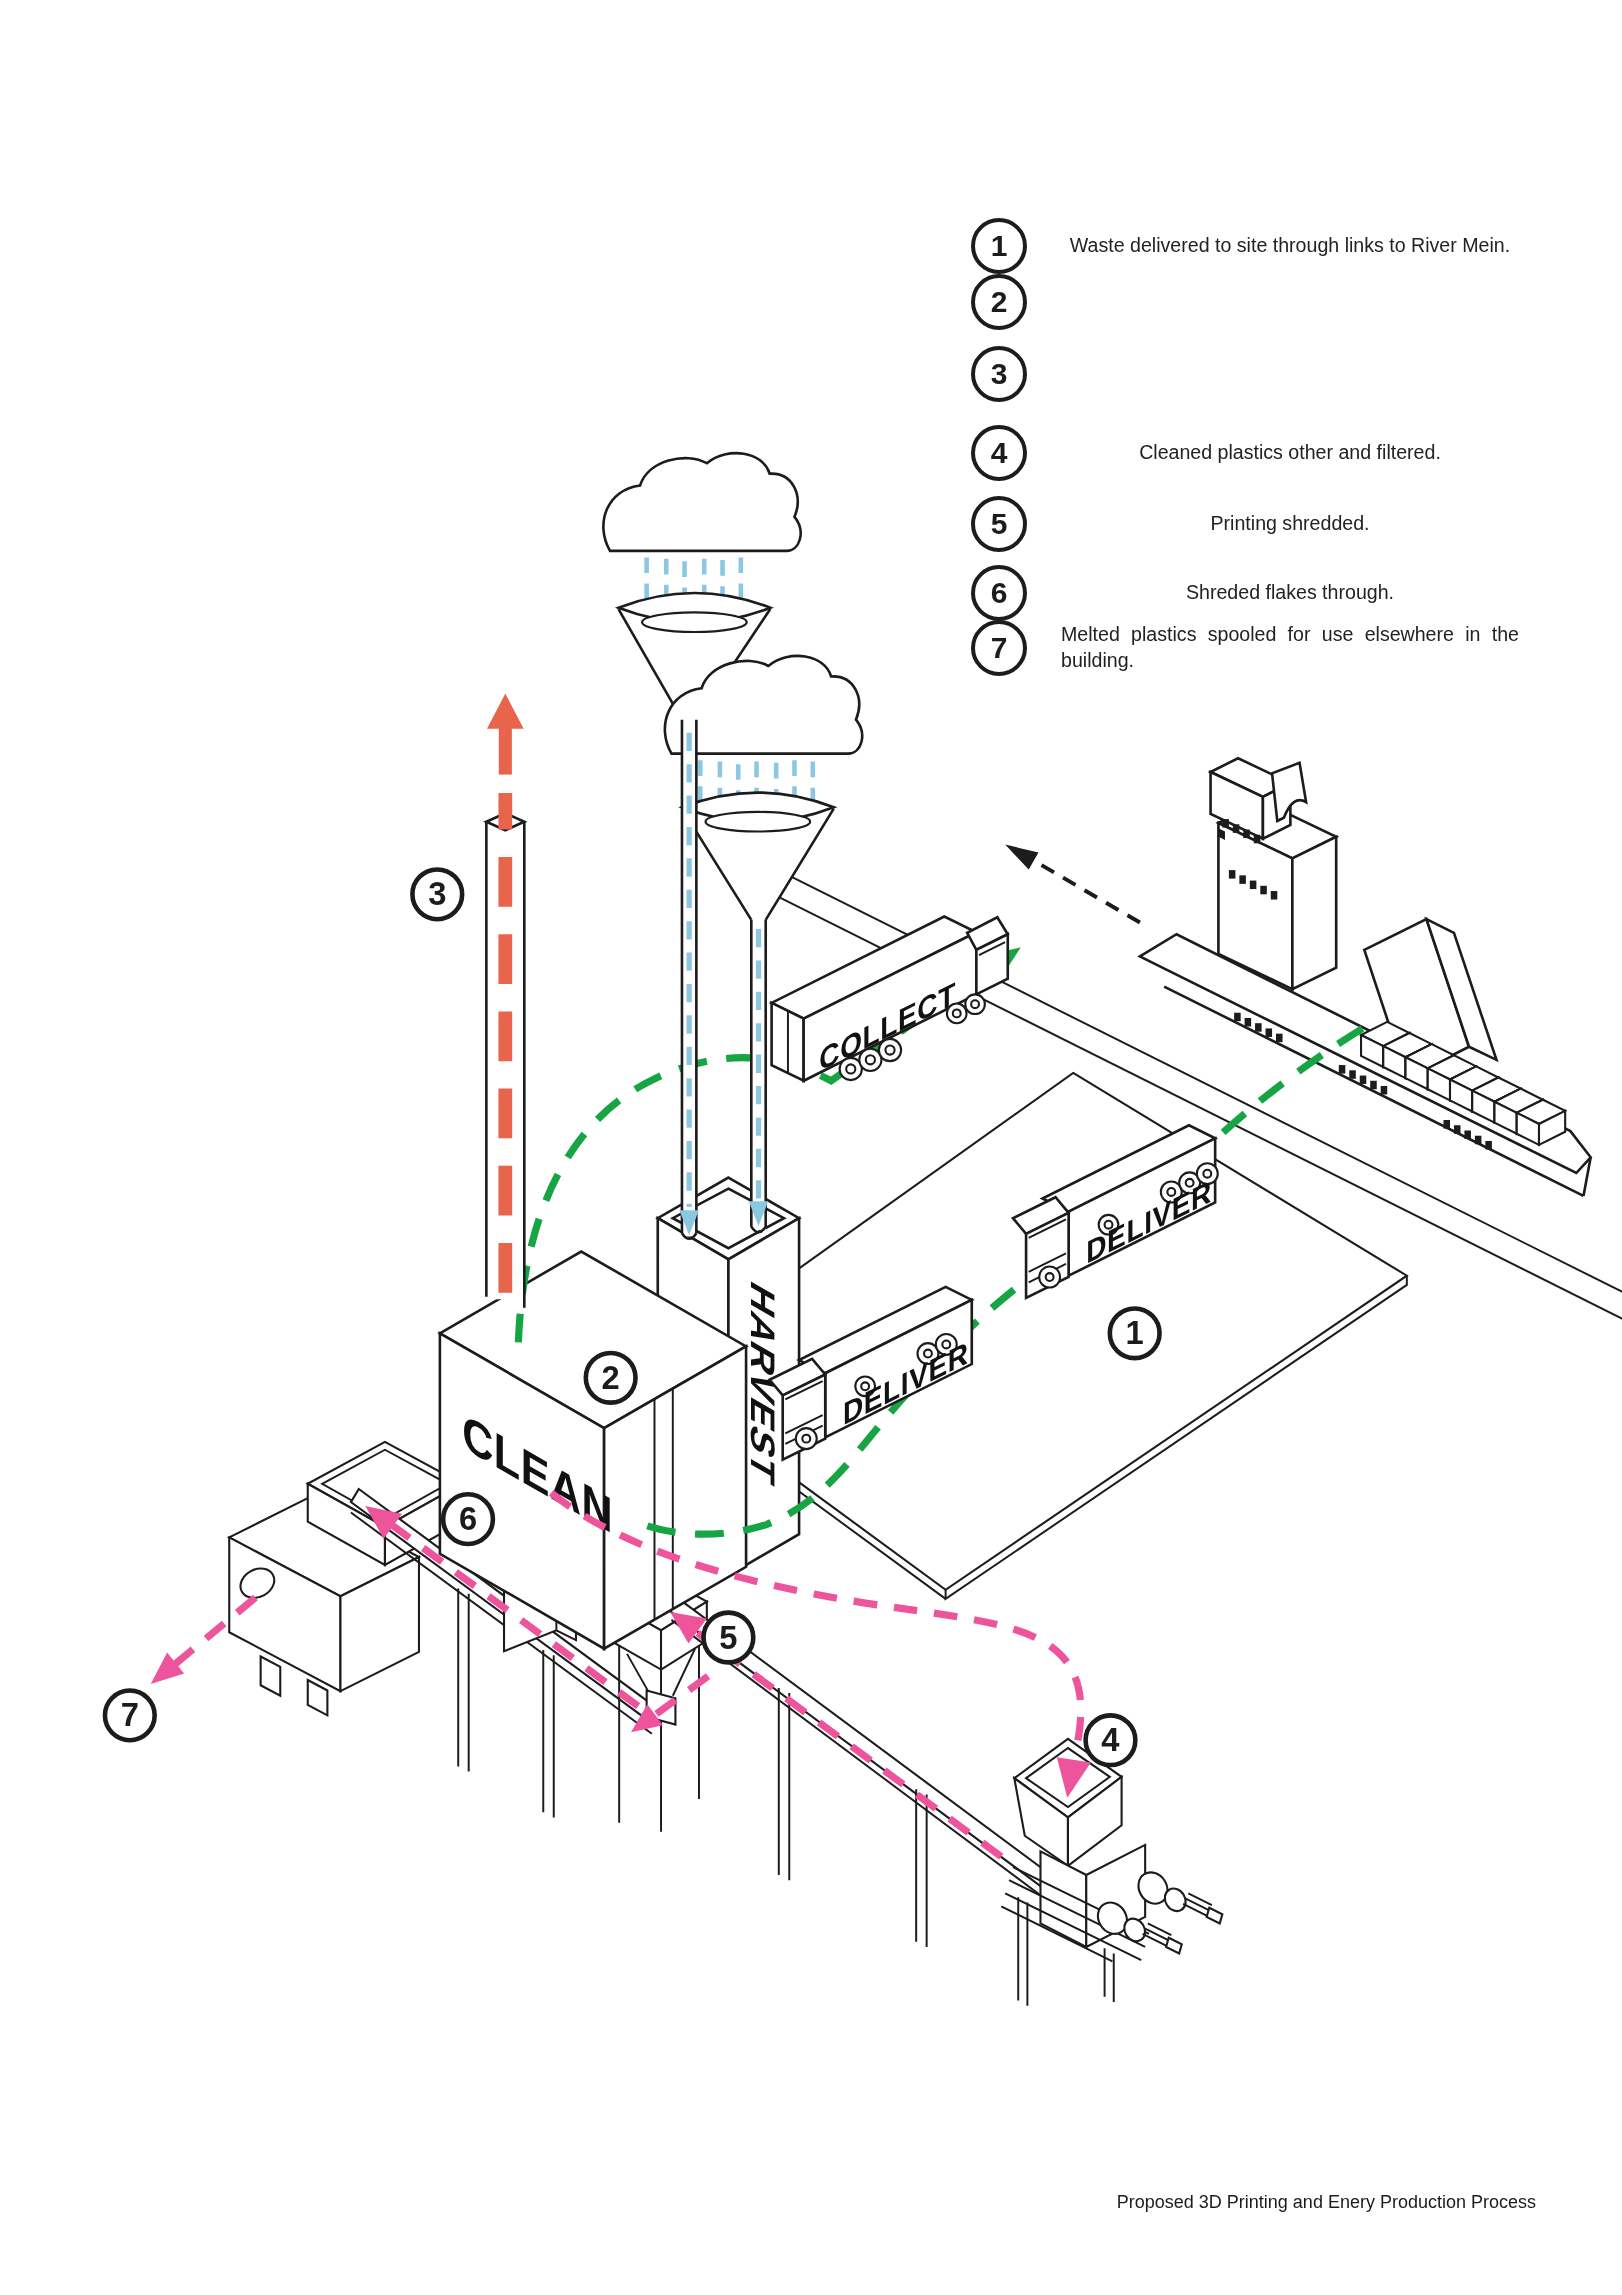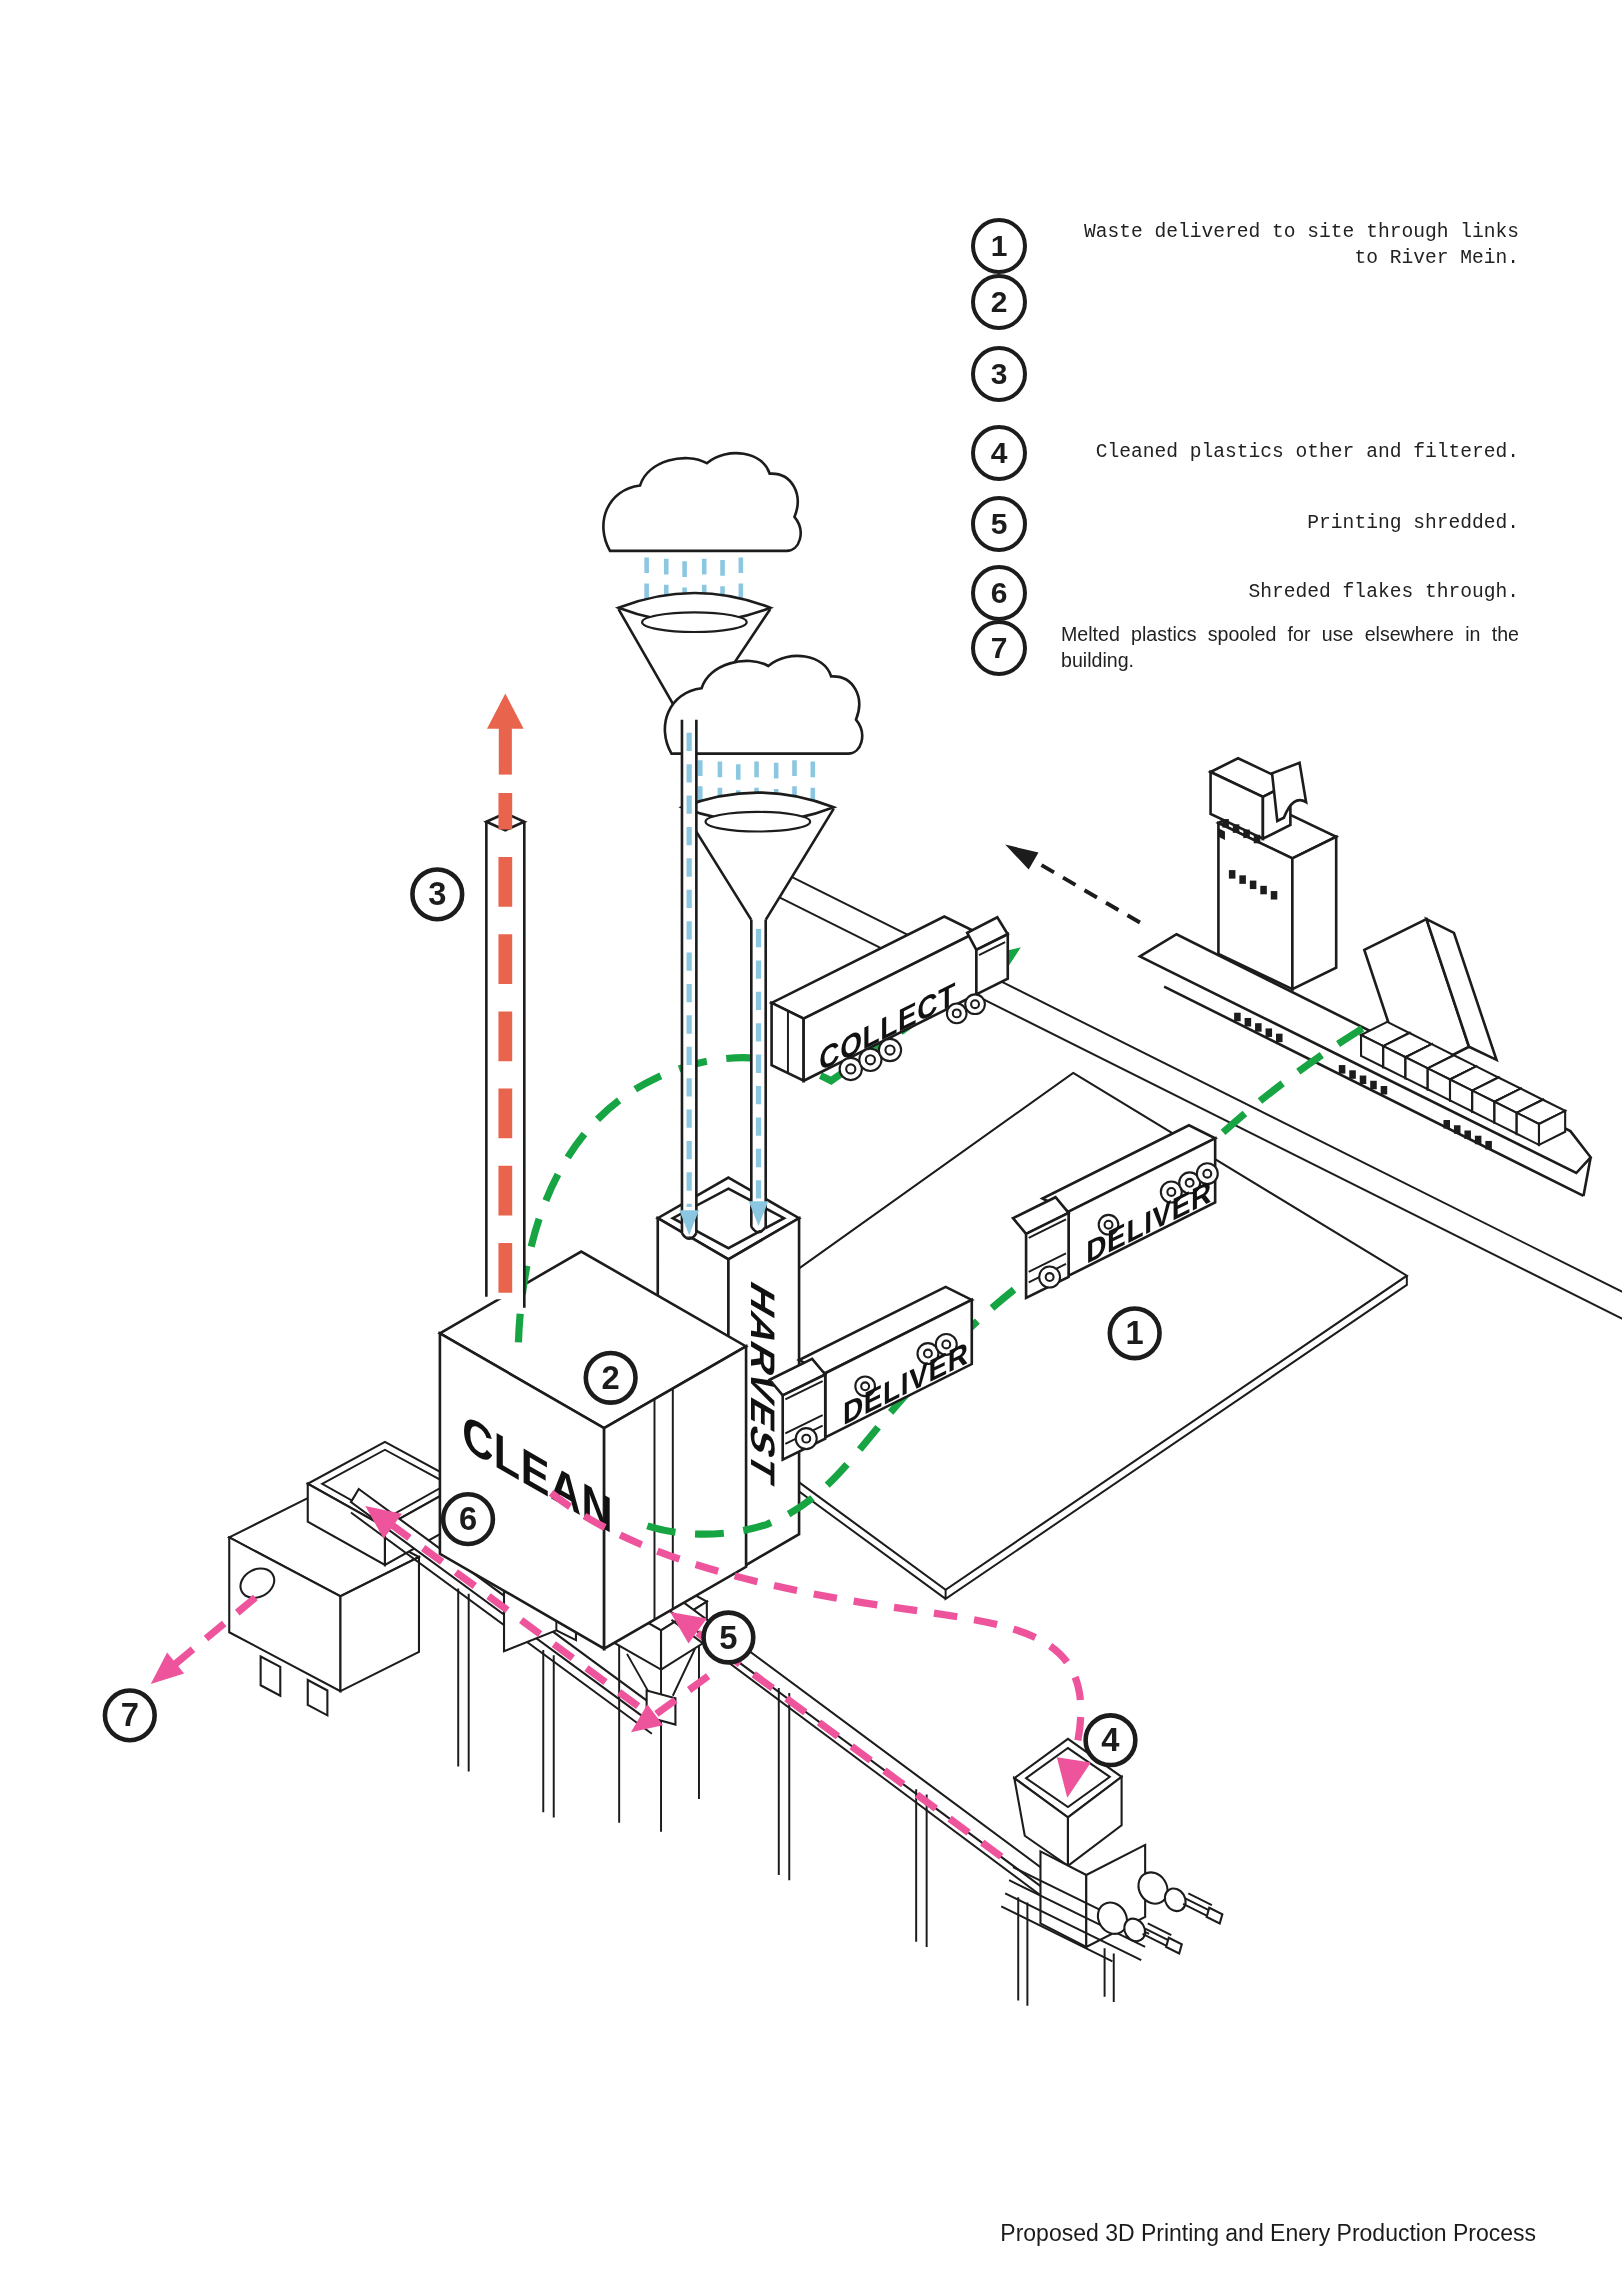--- a/index.html
+++ b/index.html
@@ -4,23 +4,23 @@
 <style>
   html,body{margin:0;padding:0;background:#ffffff;}
   #page{position:relative;width:1623px;height:2295px;background:#fff;overflow:hidden;
         font-family:"Liberation Sans","DejaVu Sans",sans-serif;color:#1c1c1c;}
   
   .leg-row{position:absolute;left:971px;width:589px;display:flex;align-items:center;}
   .leg-circle{flex:0 0 auto;width:48px;height:48px;border:4.6px solid #1c1c1c;border-radius:50%;
               display:flex;align-items:center;justify-content:center;
               font-size:30px;font-weight:bold;color:#1c1c1c;}
   .leg-text{margin-left:34px;width:458px;font-size:19.6px;line-height:1.32;text-align:justify;color:#222;}
-  .leg-text.noj{text-align:right;font-family:Liberation Mono, monospace;}
+  .leg-text.noj{text-align:center;}
   
-  #title{position:absolute;right:87px;top:2192px;font-size:23px;color:#1b1b1b;margin-top:28px;}
+  #title{position:absolute;right:87px;top:2192px;font-size:18px;color:#1b1b1b;}
   
   svg{position:absolute;left:0;top:0;}
   .ln{fill:none;stroke:#1c1c1c;stroke-width:4;}
   .ln3{fill:none;stroke:#1c1c1c;stroke-width:3;}
   .fw{fill:#ffffff;stroke:#1c1c1c;stroke-width:4;}
   .fw3{fill:#ffffff;stroke:#1c1c1c;stroke-width:3.2;}
   .blk{fill:#1c1c1c;stroke:none;}
   .green{fill:none;stroke:#17A443;stroke-width:11;stroke-dasharray:44 30;}
   .greenf{fill:#17A443;stroke:none;}
   .pink{fill:none;stroke:#EE549C;stroke-width:11;stroke-dasharray:36 26;}

